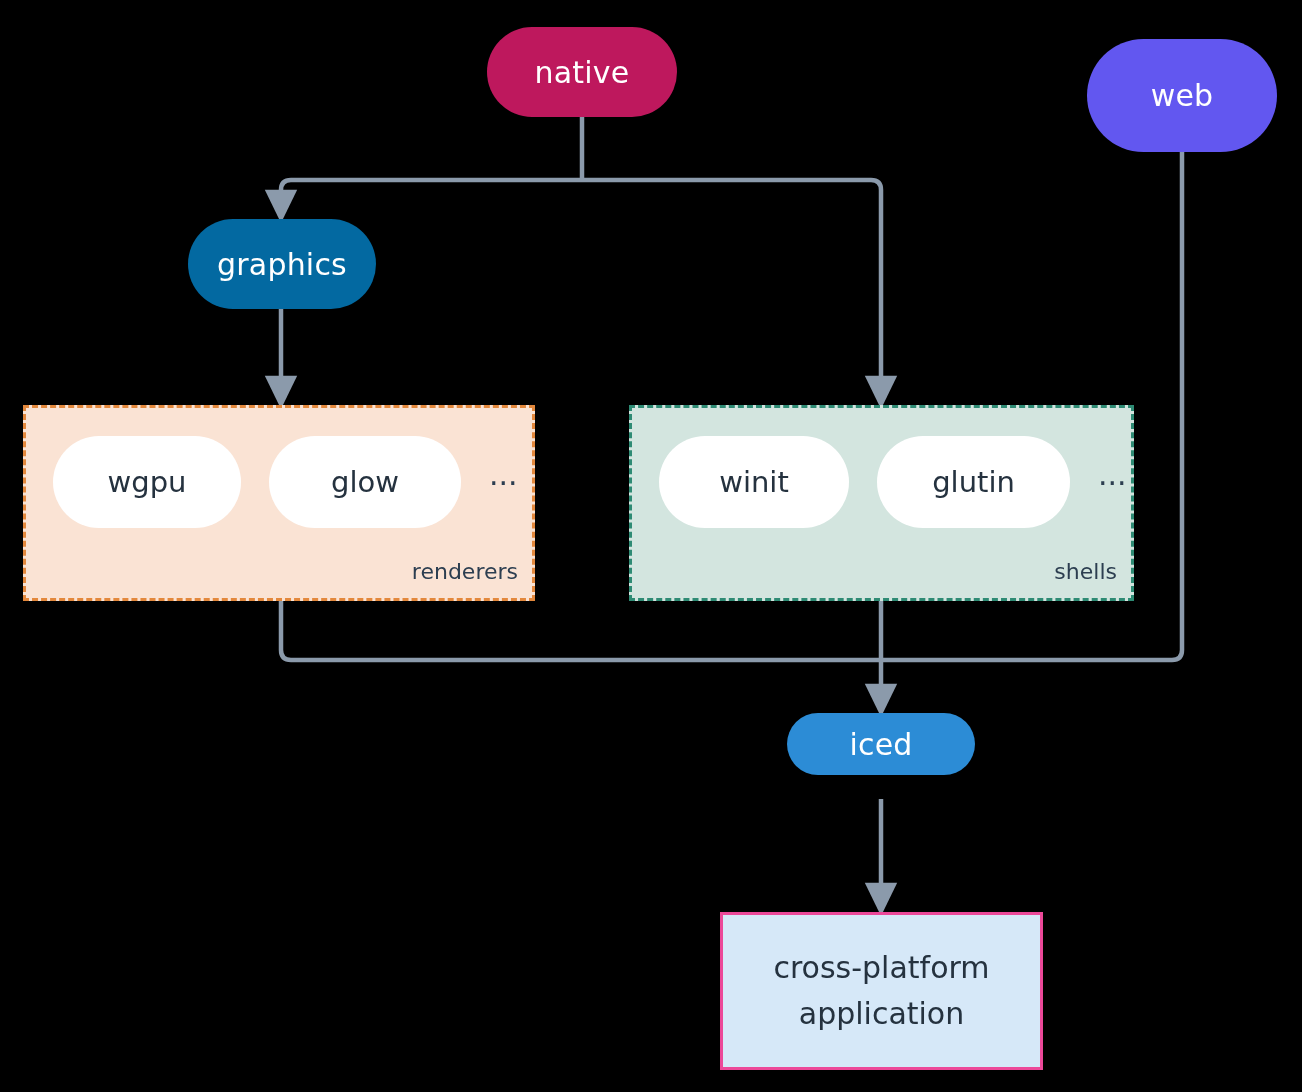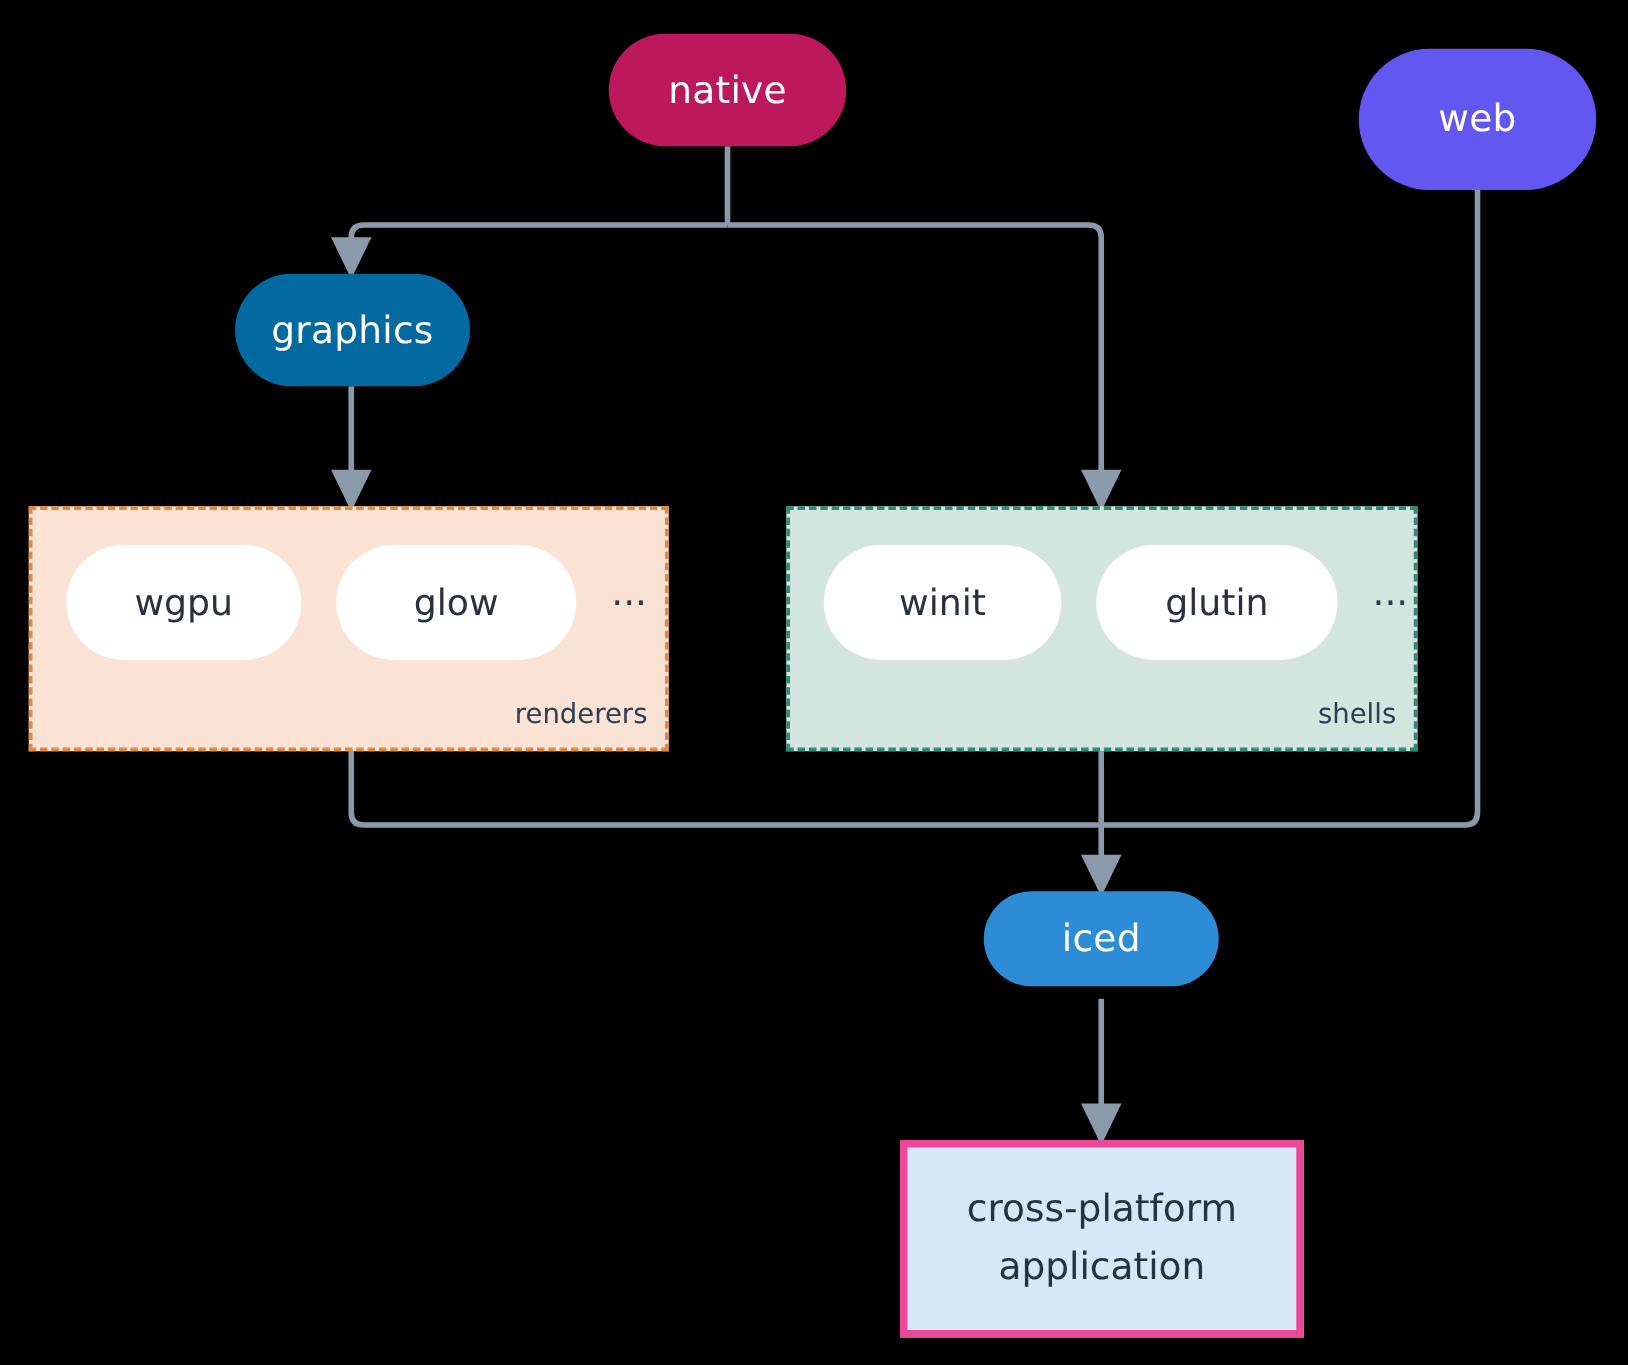--- a/index.html
+++ b/index.html
@@ -54,21 +54,21 @@
   #node-graphics {
     left: 188px;
     top: 219px;
     width: 188px;
     height: 90px;
   }
   #node-iced {
     left: 787px;
     top: 713px;
     width: 188px;
-    height: 76px;
+    height: 62px;
   }
   
   .group-box {
     position: absolute;
     box-sizing: border-box;
     border-style: dashed;
     border-width: 3px;
   }
   #group-renderers {
     left: 23px;
@@ -127,21 +127,21 @@
   }
   
   #node-application {
     position: absolute;
     left: 720px;
     top: 912px;
     width: 323px;
     height: 158px;
     box-sizing: border-box;
     background: #d6e8f8;
-    border: 6px solid #ec4899;
+    border: 3px solid #ec4899;
     display: flex;
     flex-direction: column;
     align-items: center;
     justify-content: center;
     color: #25323f;
     font-size: 30px;
     line-height: 1.55;
   }
 </style>
 </head>

